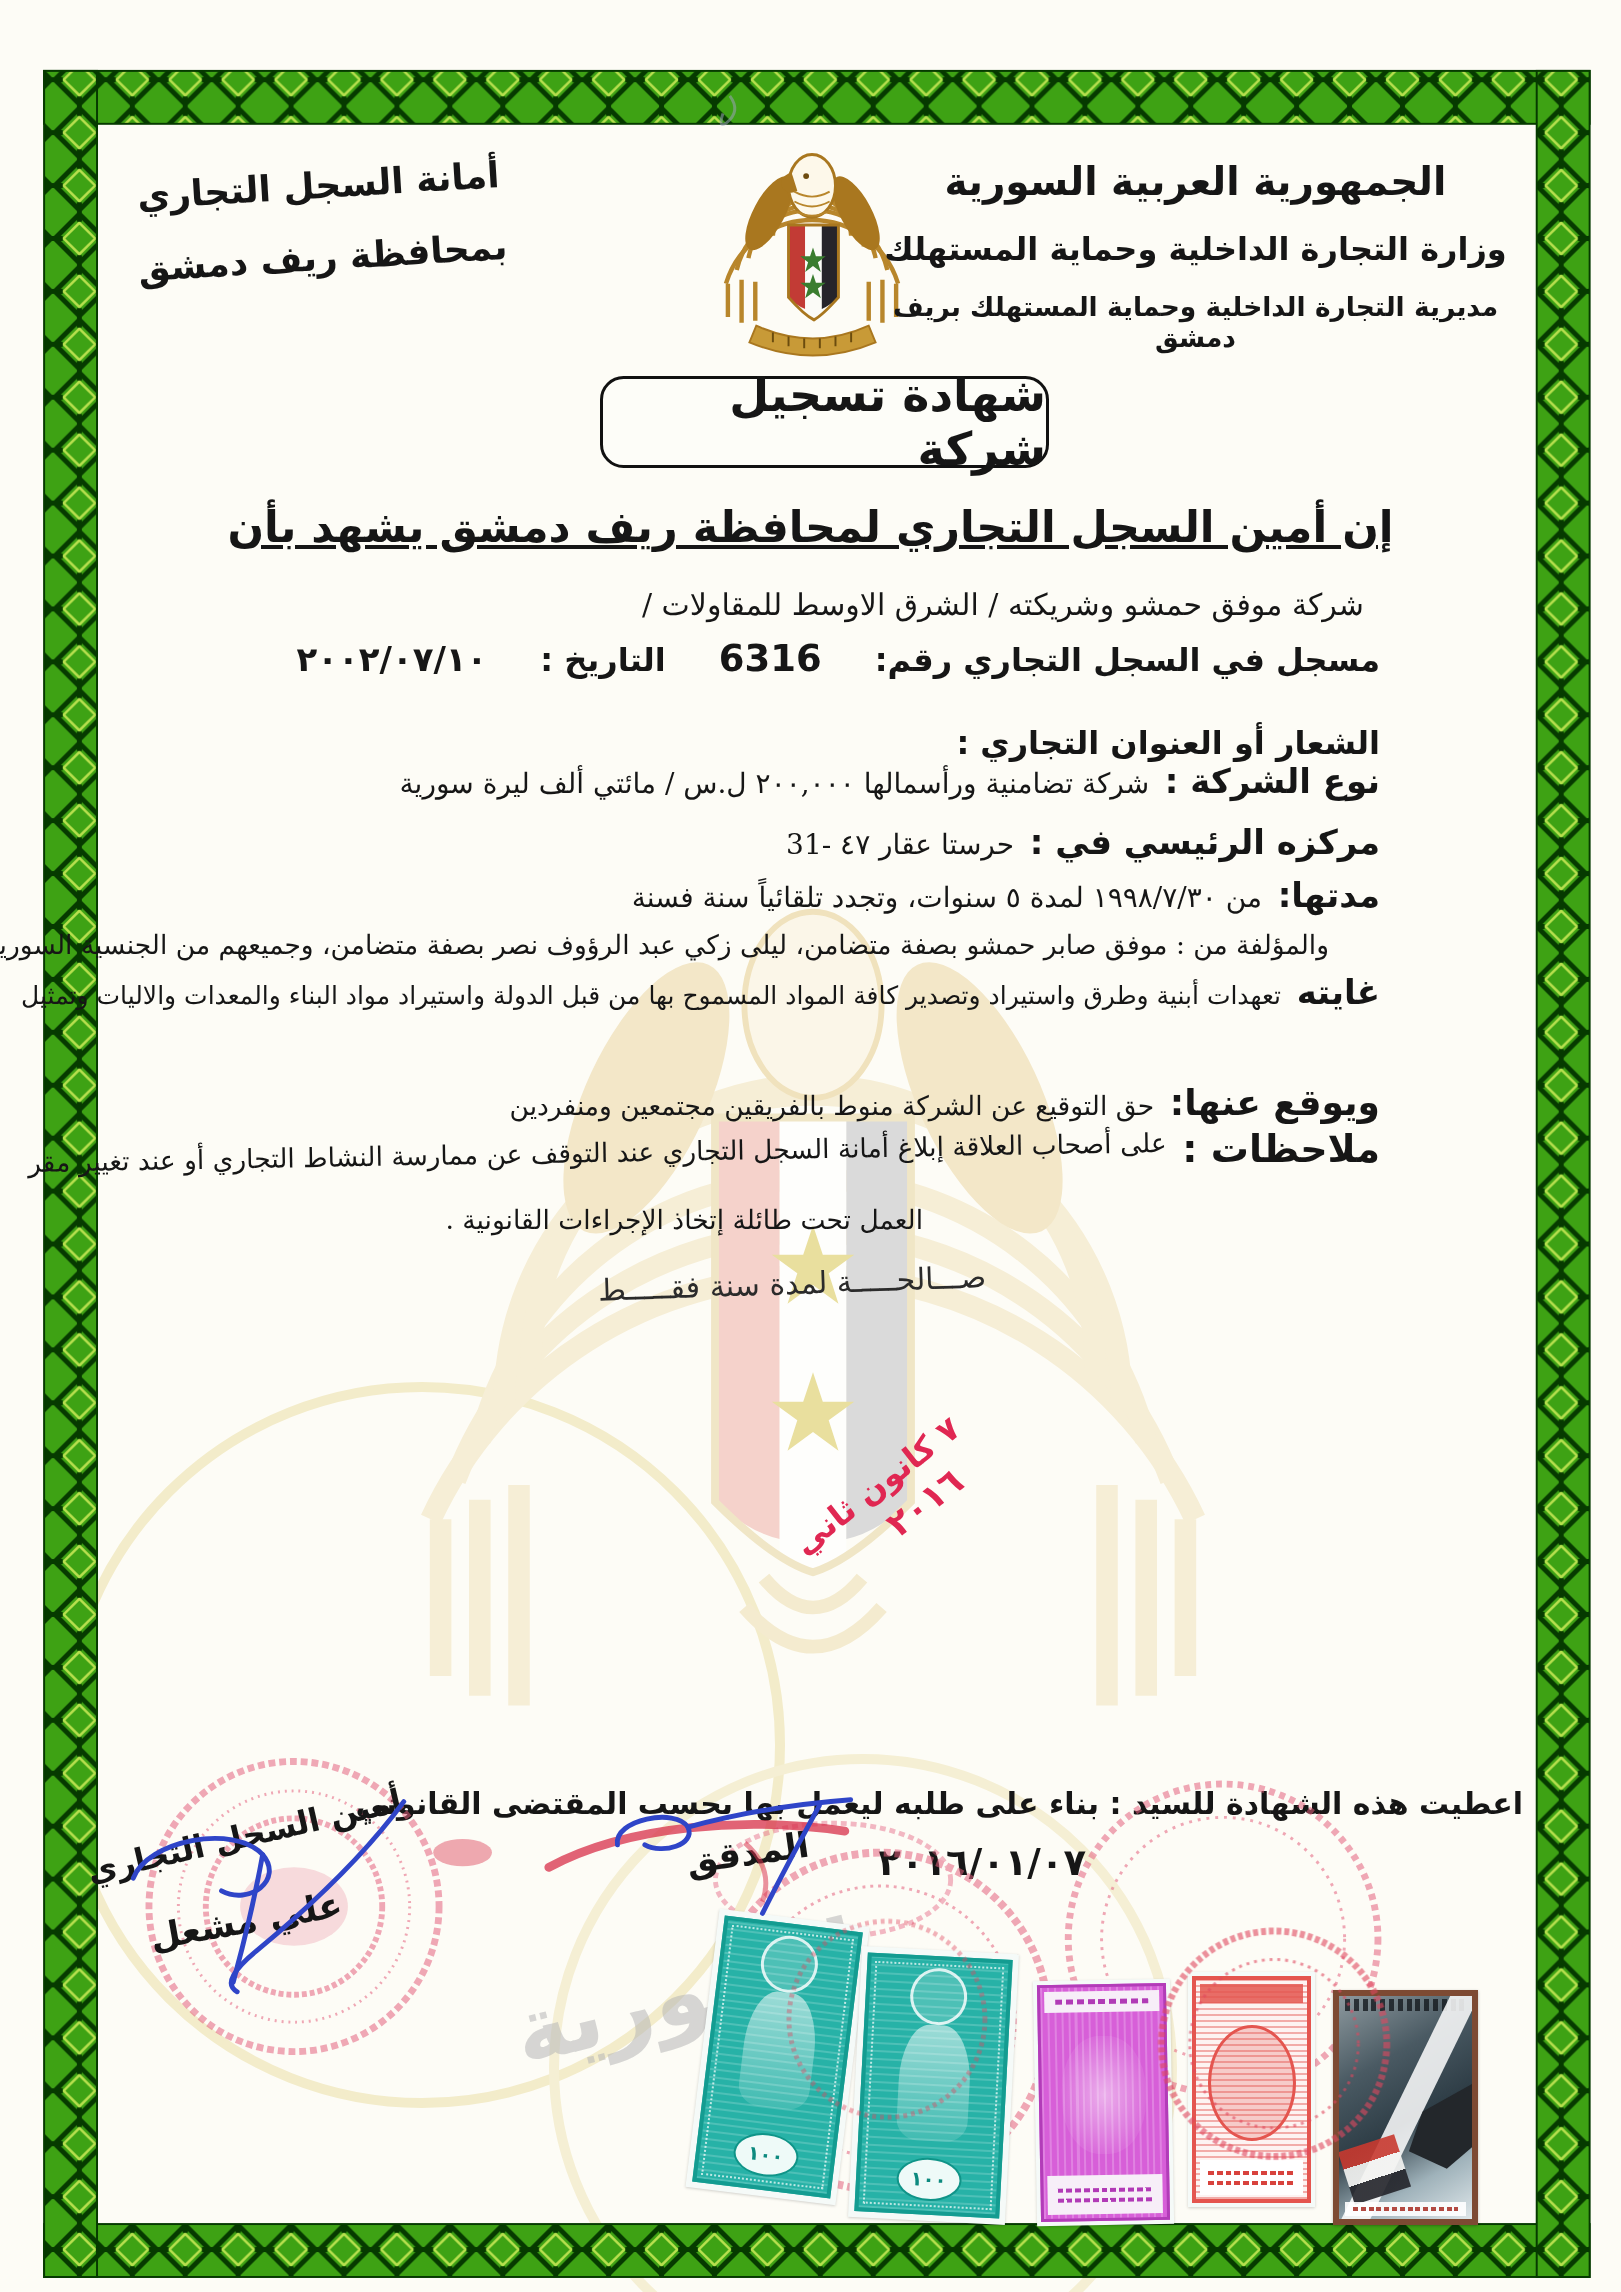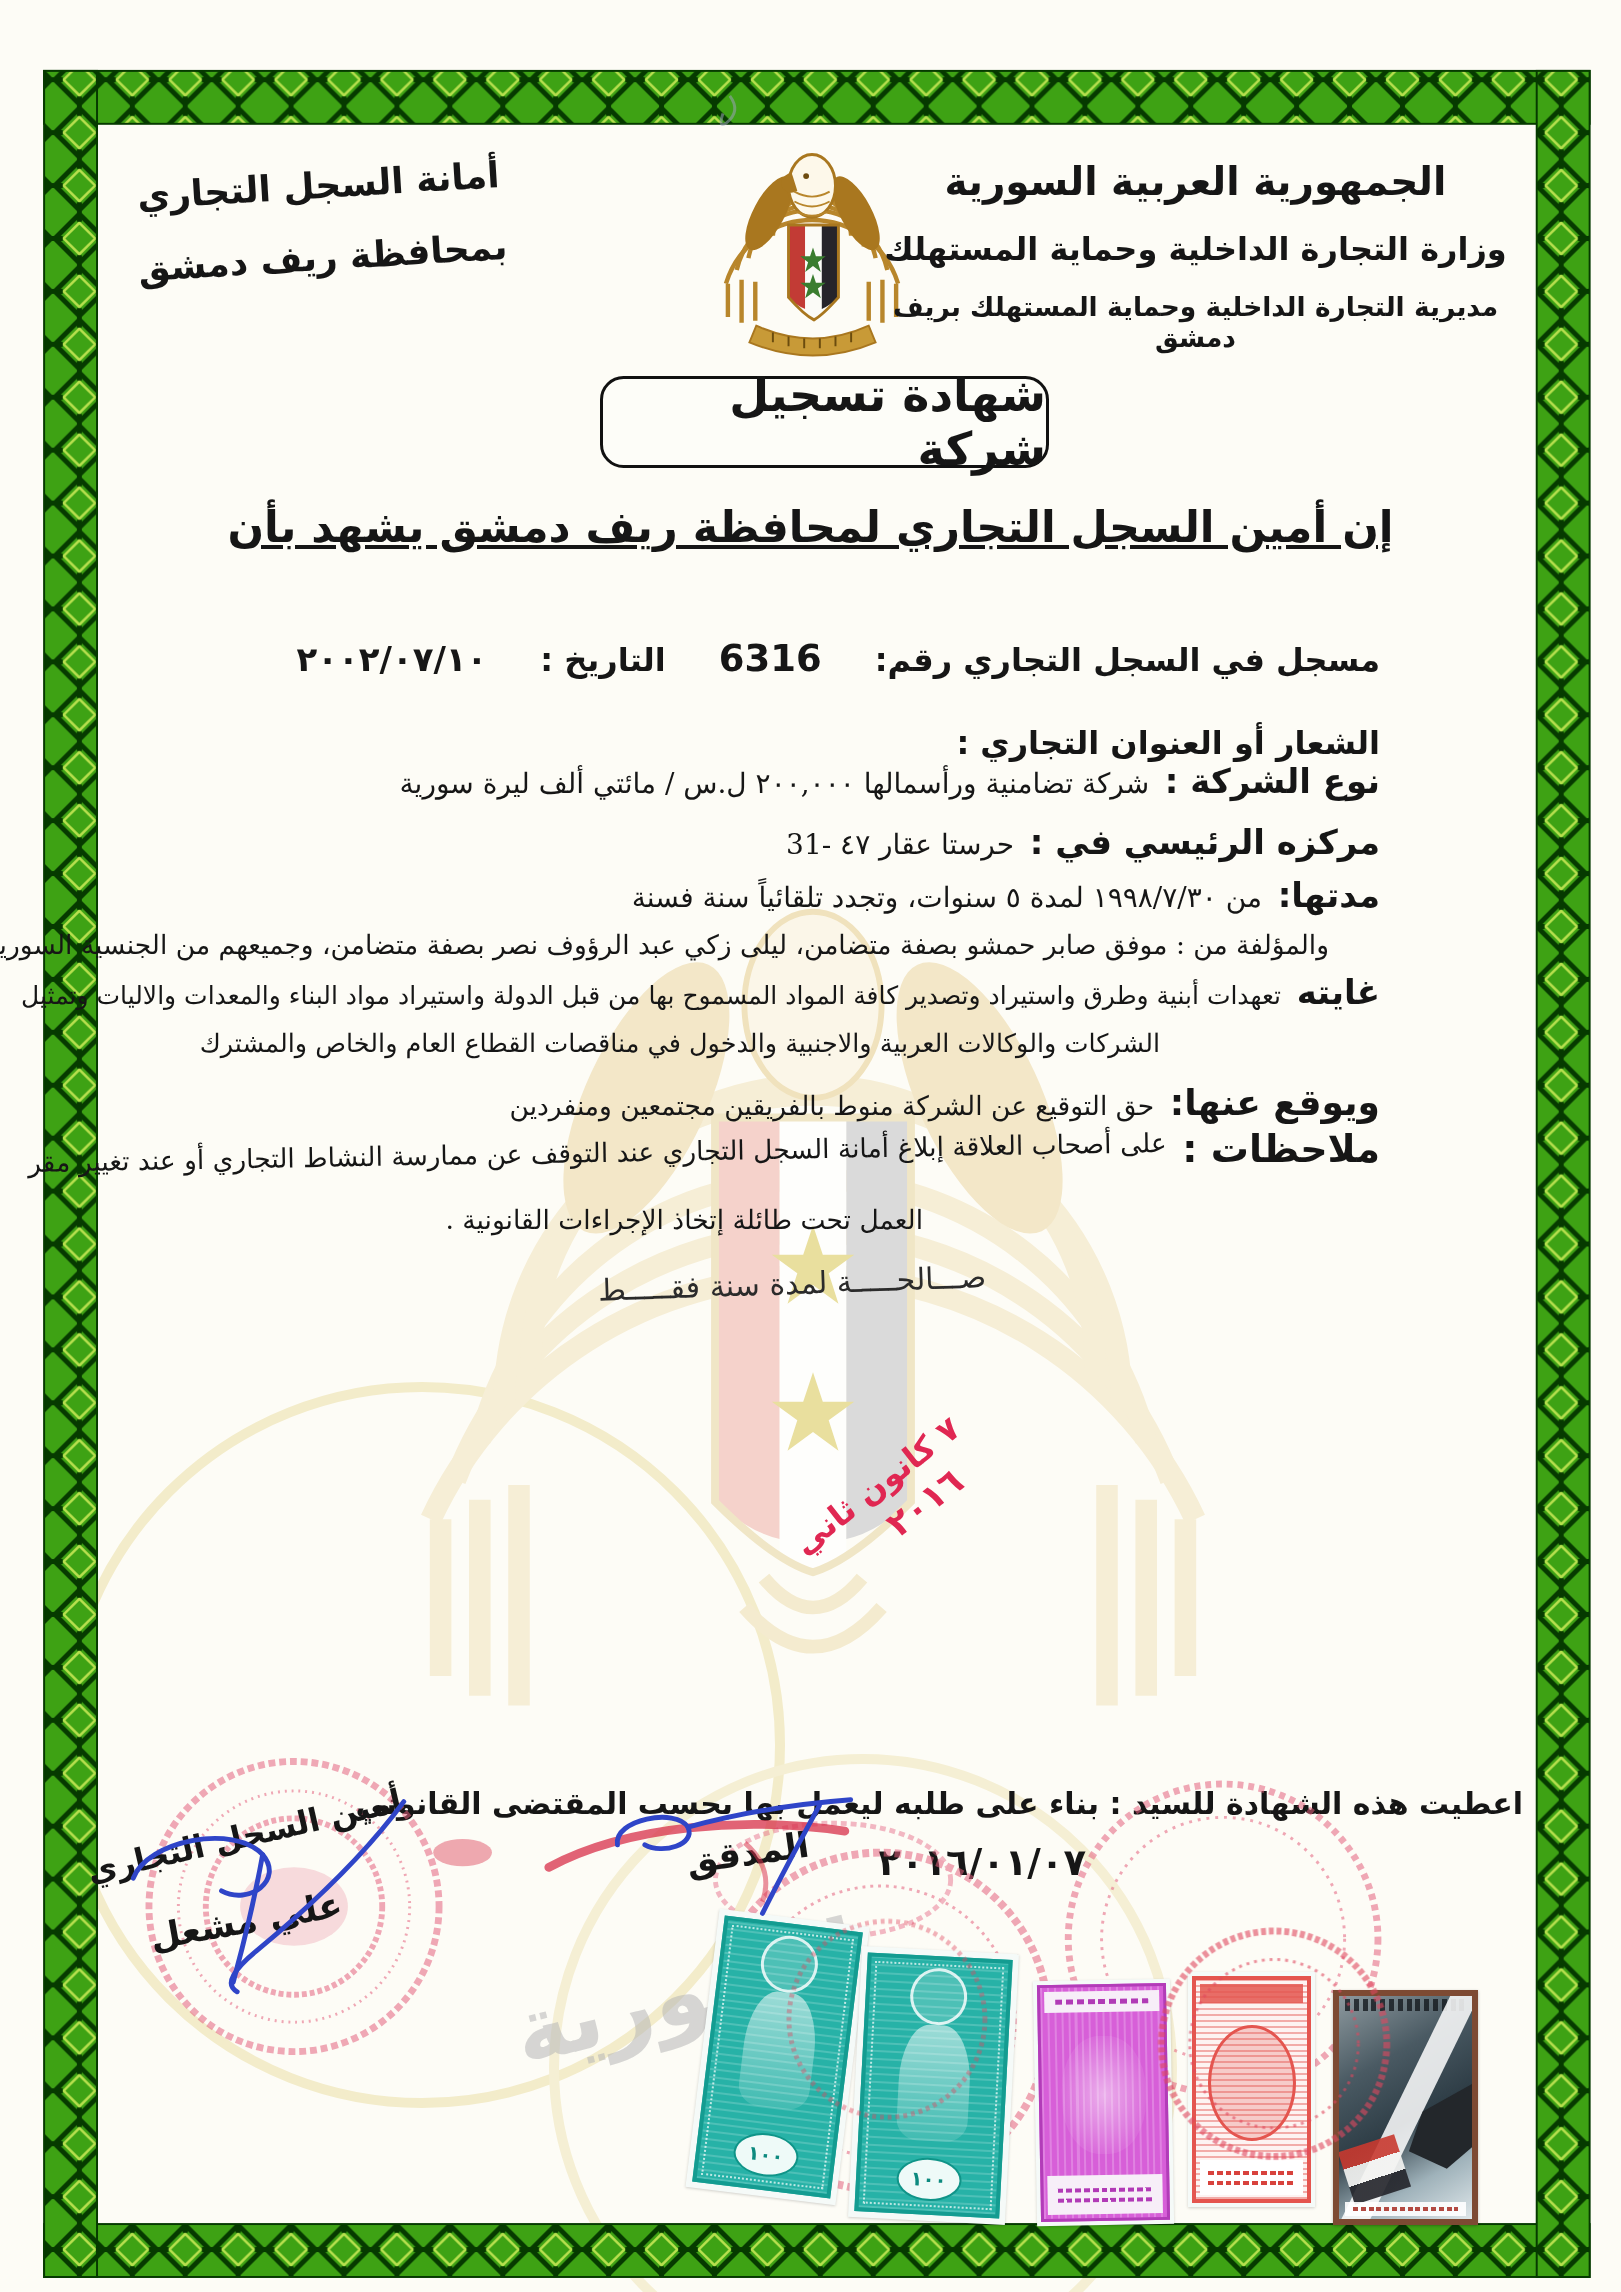--- a/index.html
+++ b/index.html
@@ -221,20 +221,21 @@
 
   <div class="abs title-box">شهادة تسجيل شركة</div>
 
   <div class="abs issuer-right">
     <div class="l1">الجمهورية العربية السورية</div>
     <div class="l2">وزارة التجارة الداخلية وحماية المستهلك</div>
     <div class="l3">مديرية التجارة الداخلية وحماية المستهلك بريف دمشق</div>
   </div>
   <div class="abs attestation">إن أمين السجل التجاري لمحافظة ريف دمشق يشهد بأن</div>
 
+  <div class="abs line company-name serif nowrap">شركة موفق حمشو وشريكته / الشرق الاوسط للمقاولات /</div>
 
   <div class="abs line reg-row">
     <span class="lbl">مسجل في السجل التجاري رقم:</span>
     <span class="num">6316</span>
     <span class="dlbl">التاريخ :</span>
     <span class="dval">٢٠٠٢/٠٧/١٠</span>
   </div>
 
   <div class="abs line logo-line nowrap">الشعار أو العنوان التجاري :</div>
 
@@ -252,21 +253,20 @@
     <span class="lbl">مدتها:</span>
     <span class="val serif">من ١٩٩٨/٧/٣٠ لمدة ٥ سنوات، وتجدد تلقائياً سنة فسنة</span>
   </div>
 
   <div class="abs line founders serif nowrap">والمؤلفة من : موفق صابر حمشو بصفة متضامن، ليلى زكي عبد الرؤوف نصر بصفة متضامن، وجميعهم من الجنسية السورية</div>
 
   <div class="abs line kv purpose-row nowrap">
     <span class="lbl">غايته</span>
     <span class="val serif">تعهدات أبنية وطرق واستيراد وتصدير كافة المواد المسموح بها من قبل الدولة واستيراد مواد البناء والمعدات والاليات وتمثيل</span>
   </div>
-  <div class="abs line purpose-l2 serif nowrap">الشركات والوكالات العربية والاجنبية والدخول في مناقصات القطاع العام والخاص والمشترك</div>
 
   <div class="abs line kv signing-row nowrap">
     <span class="lbl">ويوقع عنها:</span>
     <span class="val serif">حق التوقيع عن الشركة منوط بالفريقين مجتمعين ومنفردين</span>
   </div>
 
   <div class="abs line kv notes-row nowrap">
     <span class="lbl">ملاحظات :</span>
     <span class="val serif">على أصحاب العلاقة إبلاغ أمانة السجل التجاري عند التوقف عن ممارسة النشاط التجاري أو عند تغيير مقر</span>
   </div>

